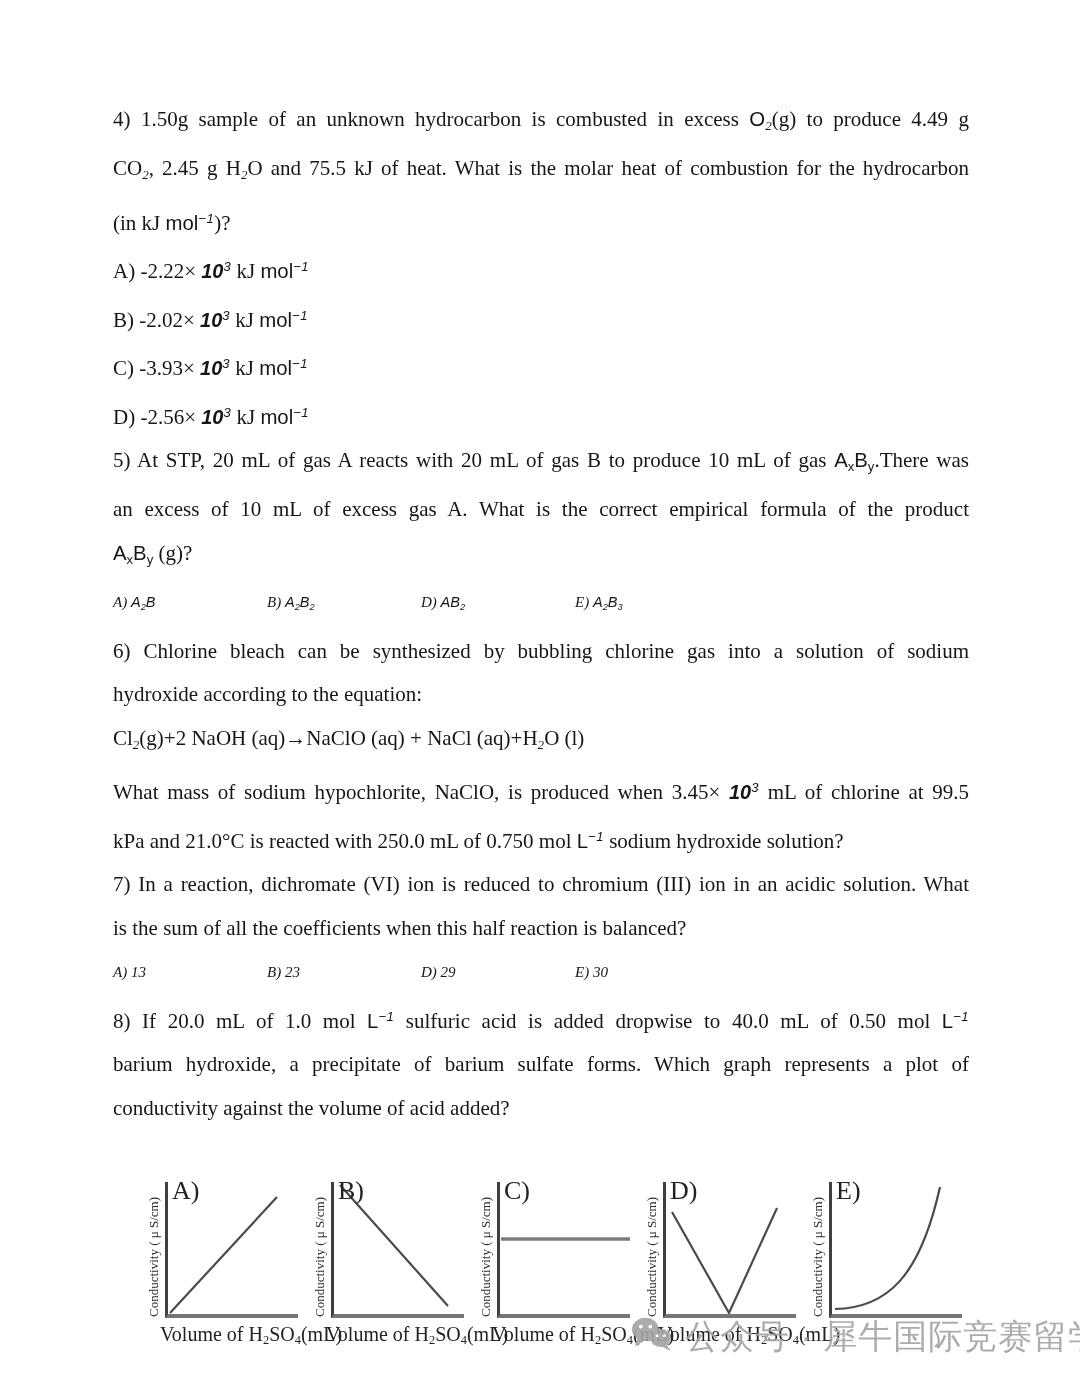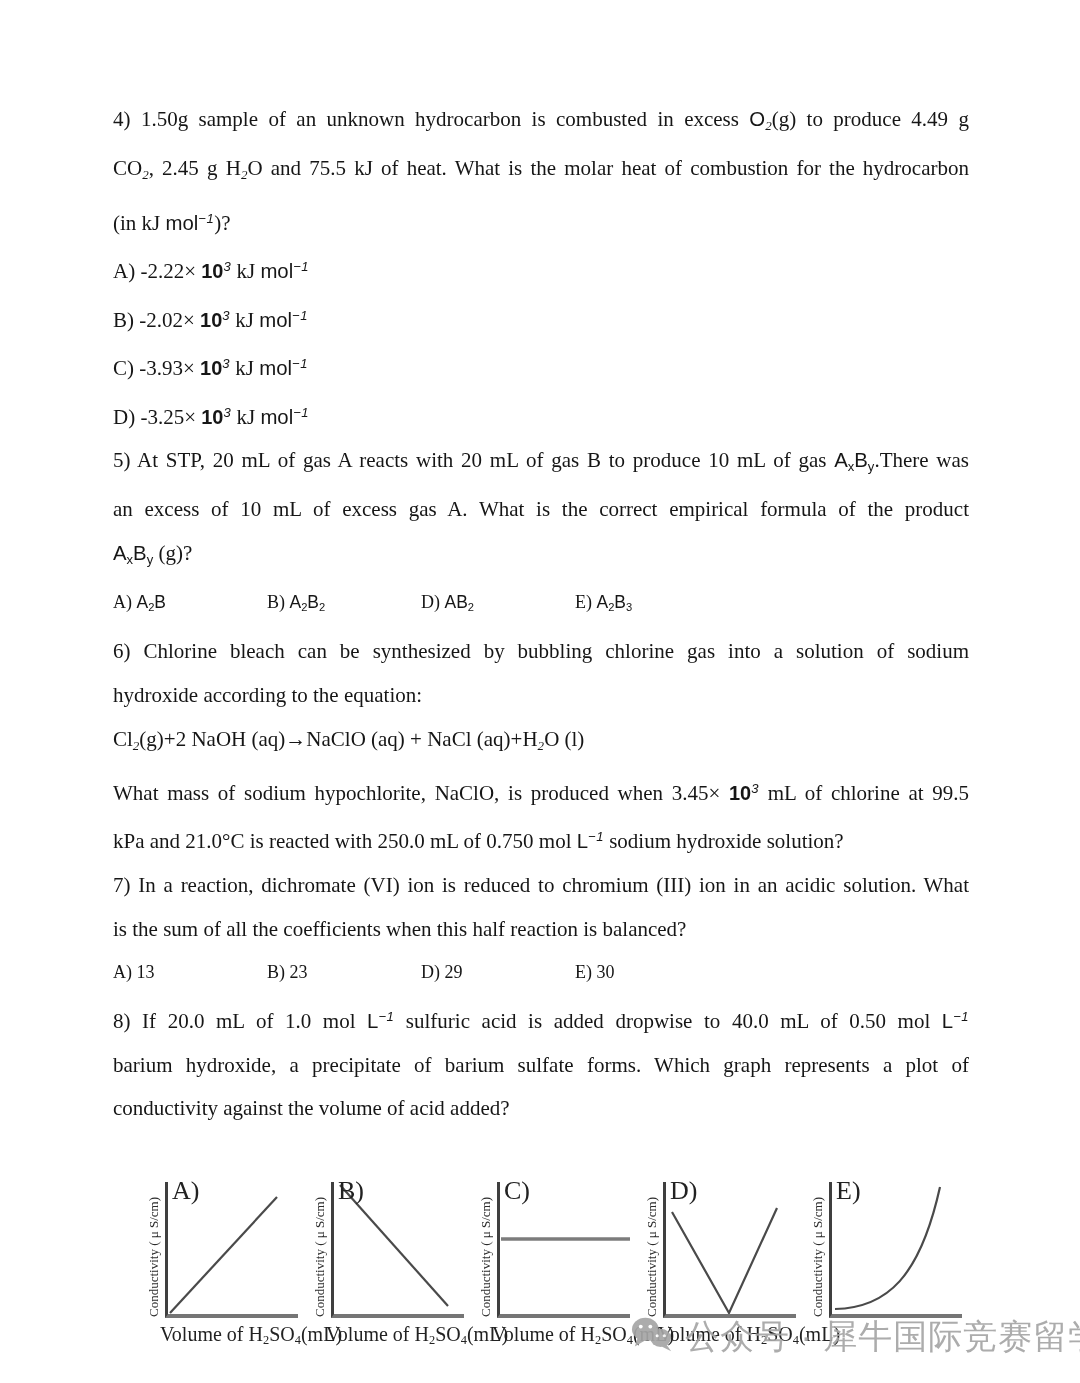--- a/index.html
+++ b/index.html
@@ -3,23 +3,23 @@
 <meta charset="utf-8">
 <title>Document</title>
 <style>
   html,body{margin:0;padding:0;}
   body{background:#e9e9e9;font-family:"Liberation Serif","DejaVu Serif",serif;}
   .page{position:relative;width:1080px;height:1383px;background:#ffffff;margin:0 auto;
         overflow:hidden;color:#161616;}
   .content{position:absolute;left:113px;top:98px;width:856px;}
   .line{line-height:43.7px;font-size:21px;white-space:normal;}
   .jl{text-align:justify;text-align-last:justify;}
-  .optrow{display:grid;grid-template-columns:repeat(5,154px);line-height:43.7px;font-size:18px;}
+  .optrow{display:grid;grid-template-columns:repeat(5,154px);line-height:43.7px;font-size:15px;font-style:italic;}
   .f-s{font-family:"Liberation Sans","DejaVu Sans",sans-serif;font-size:0.97em;}
-  .f-si{font-family:"Liberation Sans","DejaVu Sans",sans-serif;font-weight:700;font-size:0.95em;}
+  .f-si{font-family:"Liberation Sans","DejaVu Sans",sans-serif;font-style:italic;font-weight:700;font-size:0.95em;}
   .f-b2{font-style:italic;font-size:0.62em;vertical-align:-0.28em;}
   .f-sb{font-family:"Liberation Sans","DejaVu Sans",sans-serif;font-size:0.62em;vertical-align:-0.28em;}
   .f-pi{font-family:"Liberation Sans","DejaVu Sans",sans-serif;font-style:italic;font-size:0.62em;
         vertical-align:0.52em;letter-spacing:0.5px;}
   
   .charts{position:absolute;left:145px;top:1176px;display:flex;}
   .chart-block{position:relative;width:166px;height:176px;}
   .plot{position:absolute;left:20px;top:6px;width:130px;height:132px;
         border-left:3px solid #3f3f3f;border-bottom:4px solid #757575;}
   .plot svg{display:block;width:130px;height:132px;}
@@ -39,21 +39,21 @@
 
 <div class="page">
   <div class="content" id="questions">
       <div class="question">
         <div class="line jl"><span>4) 1.50g sample of an unknown hydrocarbon is combusted in excess </span><span class="f-s">O</span><span class="f-b2">2</span><span>(g) to produce 4.49 g</span></div>
         <div class="line jl"><span>CO</span><span class="f-b2">2</span><span>, 2.45 g H</span><span class="f-b2">2</span><span>O and 75.5 kJ of heat. What is the molar heat of combustion for the hydrocarbon</span></div>
         <div class="line"><span>(in kJ </span><span class="f-s">mol</span><span class="f-pi">−1</span><span>)?</span></div>
         <div class="line"><span>A) -2.22× </span><span class="f-si">10</span><span class="f-pi">3</span><span> kJ </span><span class="f-s">mol</span><span class="f-pi">−1</span></div>
         <div class="line"><span>B) -2.02× </span><span class="f-si">10</span><span class="f-pi">3</span><span> kJ </span><span class="f-s">mol</span><span class="f-pi">−1</span></div>
         <div class="line"><span>C) -3.93× </span><span class="f-si">10</span><span class="f-pi">3</span><span> kJ </span><span class="f-s">mol</span><span class="f-pi">−1</span></div>
-        <div class="line"><span>D) -3.25× </span><span class="f-si">10</span><span class="f-pi">3</span><span> kJ </span><span class="f-s">mol</span><span class="f-pi">−1</span></div>
+        <div class="line"><span>D) -2.56× </span><span class="f-si">10</span><span class="f-pi">3</span><span> kJ </span><span class="f-s">mol</span><span class="f-pi">−1</span></div>
       </div>
       <div class="question">
         <div class="line jl"><span>5) At STP, 20 mL of gas A reacts with 20 mL of gas B to produce 10 mL of gas </span><span class="f-s">A</span><span class="f-sb">x</span><span class="f-s">B</span><span class="f-sb">y</span><span>.There was</span></div>
         <div class="line jl"><span>an excess of 10 mL of excess gas A. What is the correct empirical formula of the product</span></div>
         <div class="line"><span class="f-s">A</span><span class="f-sb">x</span><span class="f-s">B</span><span class="f-sb">y</span><span> (g)?</span></div>
         <div class="optrow">
           <div class="optcell"><span>A) </span><span class="f-s">A</span><span class="f-sb">2</span><span class="f-s">B</span></div>
           <div class="optcell"><span>B) </span><span class="f-s">A</span><span class="f-sb">2</span><span class="f-s">B</span><span class="f-sb">2</span></div>
           <div class="optcell"><span>D) </span><span class="f-s">AB</span><span class="f-sb">2</span></div>
           <div class="optcell"><span>E) </span><span class="f-s">A</span><span class="f-sb">2</span><span class="f-s">B</span><span class="f-sb">3</span></div>

